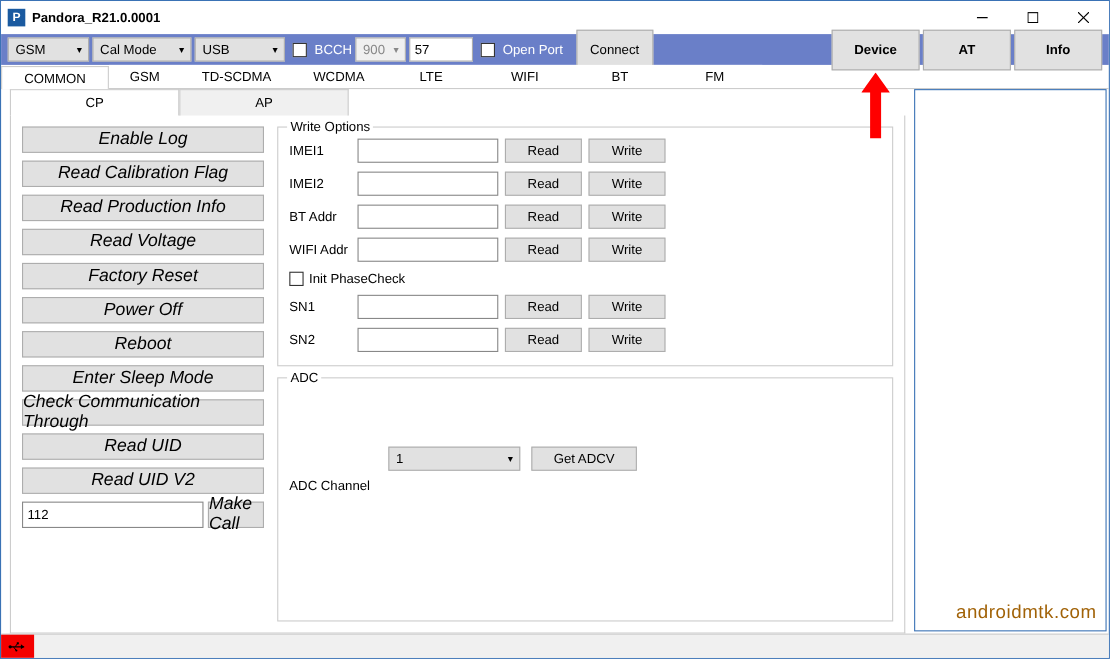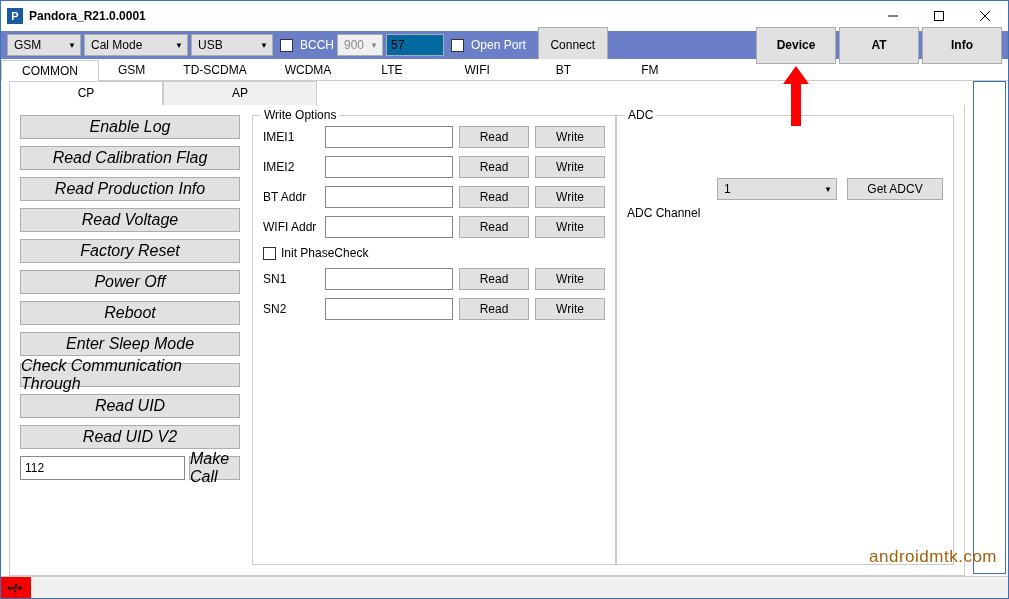--- a/index.html
+++ b/index.html
@@ -8,41 +8,41 @@
 .titlebar { height: 30px; display: flex; align-items: center; padding-left: 6px; background: #fff; }
 .app-icon { width: 16px; height: 16px; background: #1a5aa0; color: #fff; font-weight: bold; font-size: 11px; display: flex; align-items: center; justify-content: center; margin-right: 6px; }
 .title-text { font-size: 12px; color: #000; font-weight: bold; }
 .win-controls { margin-left: auto; display: flex; }
 .win-btn { width: 46px; height: 30px; display: flex; align-items: center; justify-content: center; background: #fff; }
 .win-btn svg { width: 10px; height: 10px; }
 .toolbar { height: 28px; background: #6a7fc8; display: flex; align-items: center; padding: 0 6px; gap: 3px; }
 .dropdown { background: #e1e1e1; border: 1px solid #adadad; height: 22px; display: flex; align-items: center; padding: 0 4px 0 6px; font-size: 12px; position: relative; }
 .dropdown.disabled { background: #f0f0f0; color: #888; }
 .dd-arrow { margin-left: auto; padding-left: 6px; font-size: 8px; }
-.tb-input { background: #0369a1; border: 1px solid #adadad; height: 22px; padding: 0 4px; font-size: 12px; }
+.tb-input { background: #ffffff; border: 1px solid #adadad; height: 22px; padding: 0 4px; font-size: 12px; }
 .tb-checkbox { width: 13px; height: 13px; background: #fff; border: 1px solid #333; margin: 0 4px; }
 .tb-label { color: #fff; font-size: 12px; }
 .tb-btn { background: #e1e1e1; border: 1px solid #adadad; height: 37px; padding: 0 14px; font-size: 12px; display: flex; align-items: center; justify-content: center; }
 .tb-spacer { flex: 1; }
 .tb-btn-r { width: 80px; justify-content: center; font-weight: bold; }
 .tb-btn-r.bold { font-weight: bold; }
 .tabs-row { height: 22px; display: flex; border-bottom: 1px solid #ccc; }
 .tab { padding: 3px 18px; font-size: 12px; border: 1px solid transparent; border-bottom: none; background: #fff; }
 .tab.active { border-color: #ccc; background: #fff; position: relative; top: 1px; }
 .main-area { display: flex; height: calc(100% - 30px - 28px - 22px - 22px); }
 .left-main { flex: 1; padding: 0 8px; display: flex; flex-direction: column; }
 .subtabs { height: 24px; display: flex; }
 .subtab { width: 154px; text-align: center; padding: 4px 0; border: 1px solid #ccc; border-bottom: none; font-size: 12px; background: #f0f0f0; }
 .subtab.active { background: #fff; }
 .subtab-body { flex: 1; border: 1px solid #ccc; border-top: none; padding: 10px; display: flex; gap: 12px; overflow: hidden; }
 .left-col { width: 220px; display: flex; flex-direction: column; gap: 7px; }
 .act-btn { height: 24px; background: #e1e1e1; border: 1px solid #adadad; font-size: 16px; display: flex; align-items: center; justify-content: center; font-style: italic; }
 .call-row { display: flex; gap: 4px; }
 .call-input { flex: 1; height: 24px; border: 1px solid #888; padding: 0 4px; font-size: 12px; }
-.right-col { flex: 1; display: flex; flex-direction: row; }
+.right-col { flex: 1; display: flex; flex-direction: column; gap: 10px; }
 .fieldset { border: 1px solid #ccc; padding: 10px 10px 12px 10px; position: relative; }
 .legend { position: absolute; top: -8px; left: 8px; background: #fff; padding: 0 3px; font-size: 12px; }
 .opt-row { display: flex; align-items: center; gap: 6px; margin-bottom: 8px; }
 .opt-label { width: 56px; font-size: 12px; }
 .opt-input { width: 128px; height: 22px; border: 1px solid #888; }
 .opt-btn { width: 70px; height: 22px; background: #e1e1e1; border: 1px solid #adadad; font-size: 12px; display: flex; align-items: center; justify-content: center; }
 .chk-row { display: flex; align-items: center; gap: 5px; margin: 6px 0 8px 0; }
 .chk-box { width: 13px; height: 13px; border: 1px solid #333; background: #fff; }
 .adc-field { flex: 1; }
 .adc-row { display: flex; align-items: center; gap: 10px; margin-top: 32px; }
@@ -83,21 +83,21 @@
           </svg>
         </div>
     </div>
   </div>
 
   <div class="toolbar">
     <div class="dropdown" style="width:74px">
         <span>GSM</span>
         <span class="dd-arrow">▼</span>
       </div>
-    <div class="dropdown" style="width:104px">
+    <div class="dropdown" style="width:90px">
         <span>Cal Mode</span>
         <span class="dd-arrow">▼</span>
       </div>
     <div class="dropdown" style="width:82px">
         <span>USB</span>
         <span class="dd-arrow">▼</span>
       </div>
     <div class="tb-checkbox"></div>
     <span class="tb-label">BCCH</span>
     <div class="dropdown disabled" style="width:46px">

